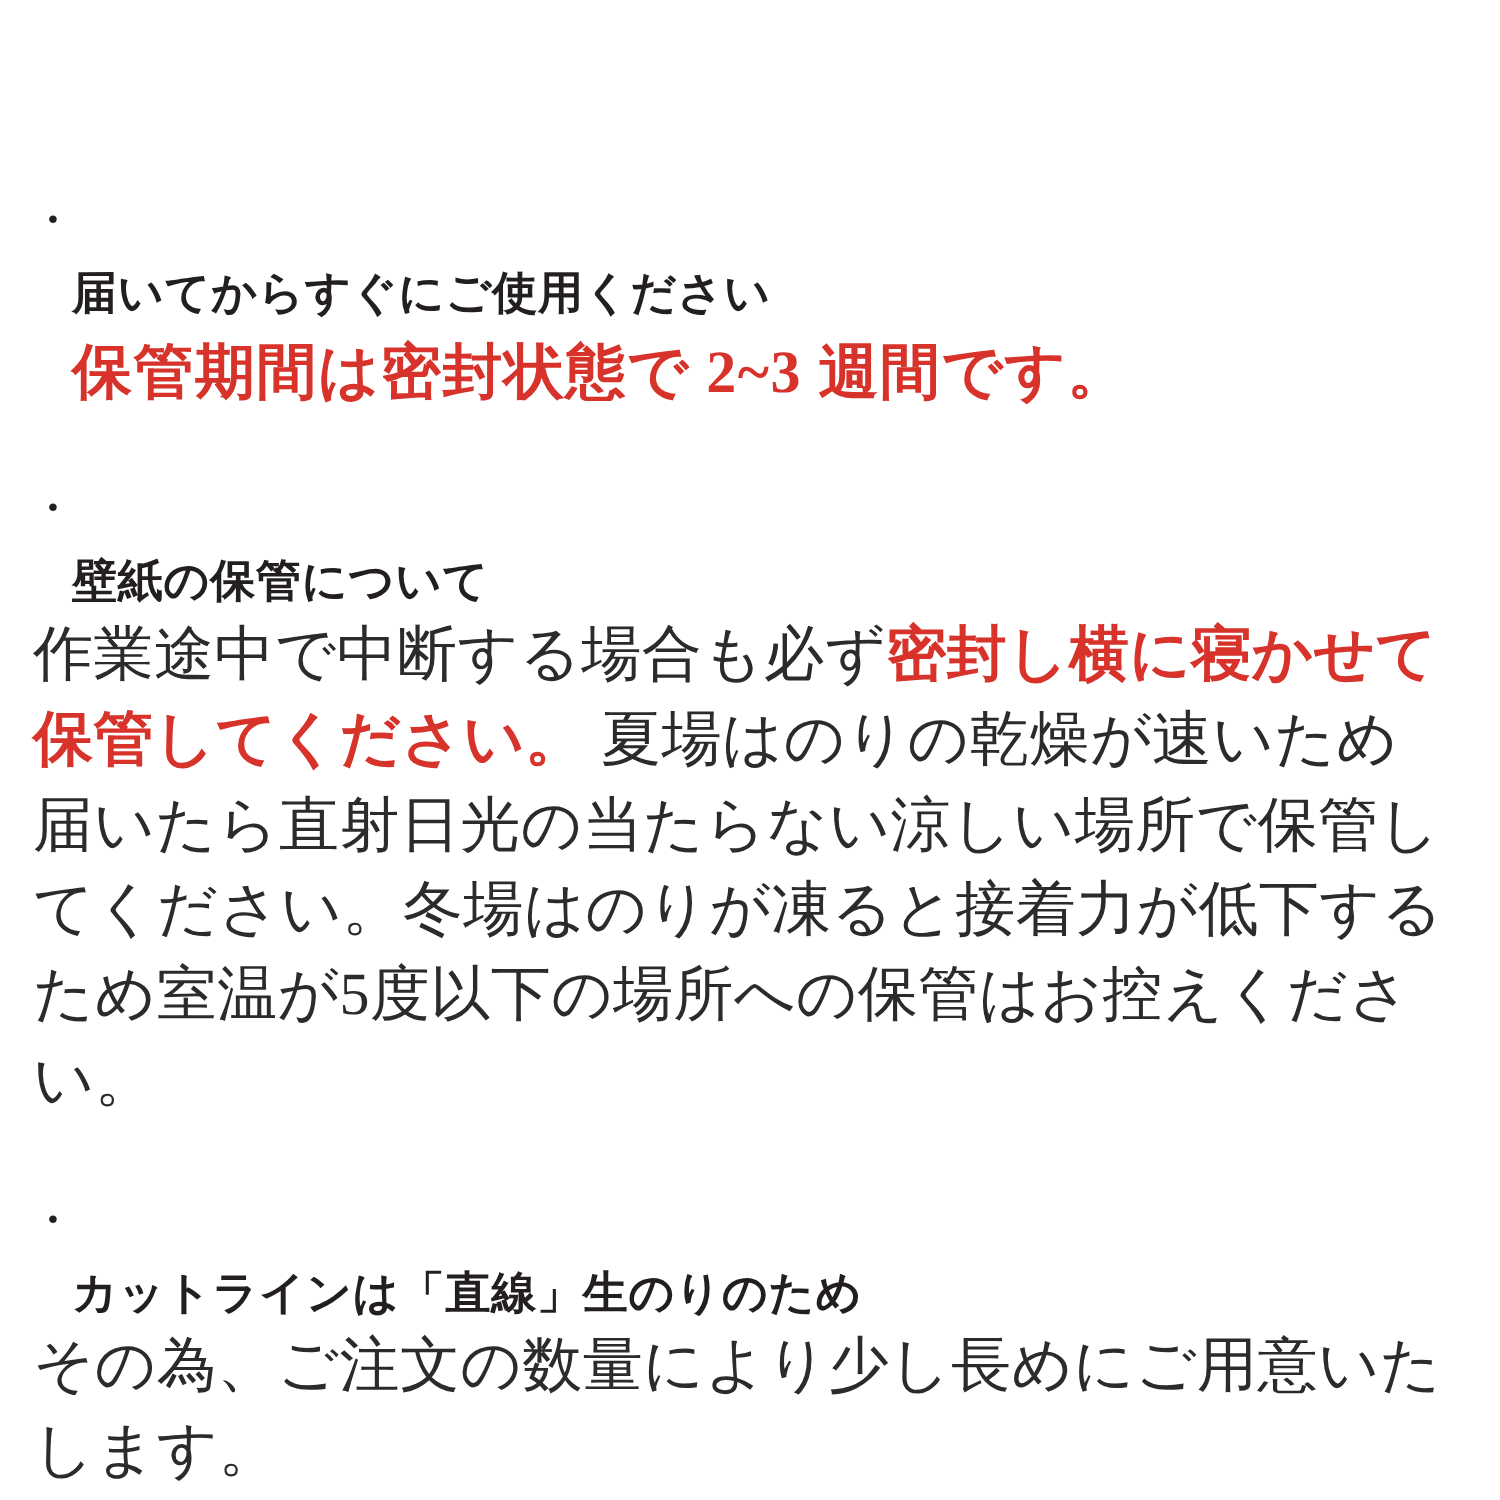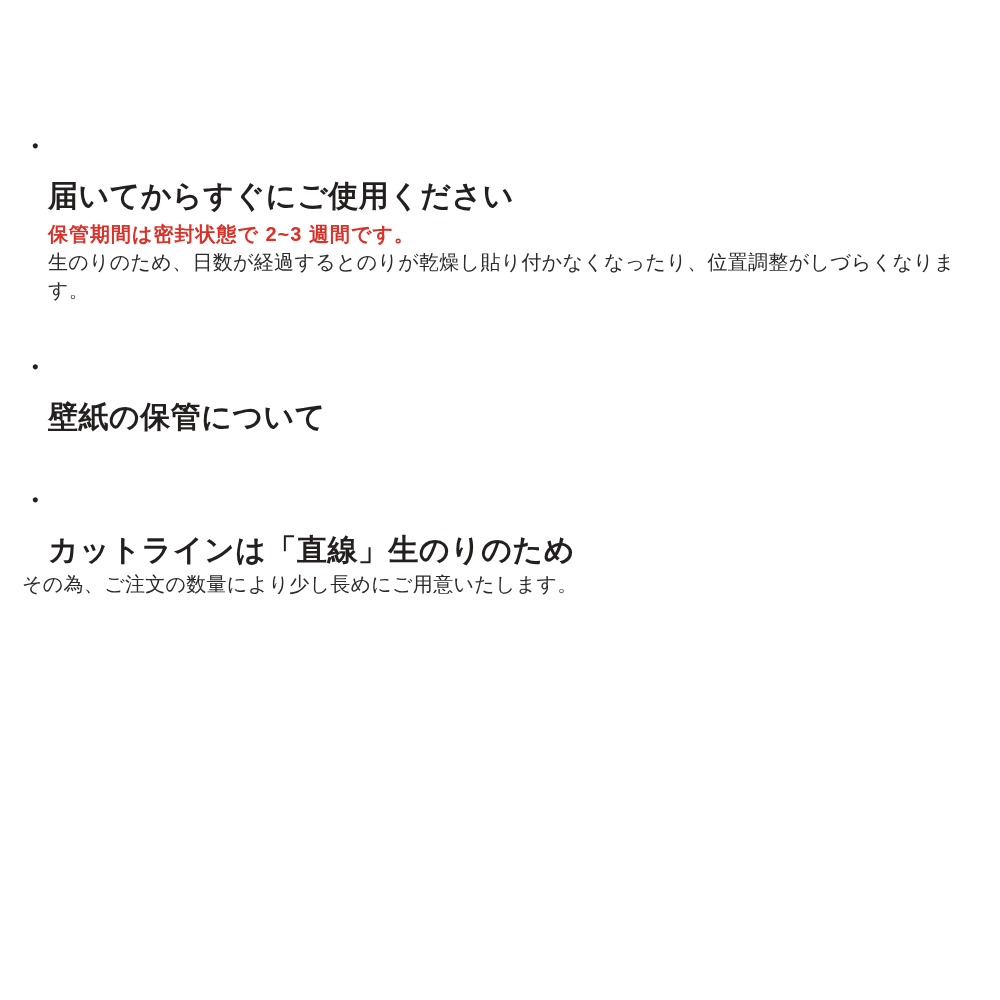--- a/index.html
+++ b/index.html
@@ -40,24 +40,25 @@
     line-height: 1.4;
     text-align: left;
     color: #231f1f;
   }
   .heading-text {
     flex: 1 1 auto;
     margin-top: 48px;
   }
   .body-block {
     margin-left: 26px;
-    font-size: 20px;
+    font-size: 40px;
     line-height: 1.42;
     letter-spacing: 0.3px;
     color: #2b2b2b;
+    font-family: Liberation Serif, serif;
   }
   .body-block.bold-red {
     font-weight: bold;
     color: #d7332b;
     letter-spacing: 1px;
   }
   .para {
     margin: 0;
   }
   .para + .para {
@@ -75,28 +76,30 @@
 <body>
 
 <div class="page">
 
   <div class="section s1">
     <div class="heading-row">
       <span class="bullet">・</span>
       <span class="heading-text">届いてからすぐにご使用ください</span>
     </div>
     <div class="body-block bold-red gap-top">保管期間は密封状態で 2~3 週間です。</div>
-    <div class="body-block">生のりのため、日数が経過するとのりが乾燥し貼り付かなくなったり、位置調整がしづらくなります。</div>
   </div>
 
   <div class="section s2">
     <div class="heading-row">
       <span class="bullet">・</span>
       <span class="heading-text">壁紙の保管について</span>
     </div>
+    <p class="body-block para">
+      <span>作業途中で中断する場合も必ず</span><span class="red">密封し横に寝かせて保管してください。</span><span> 夏場はのりの乾燥が速いため届いたら直射日光の当たらない涼しい場所で保管してください。冬場はのりが凍ると接着力が低下するため室温が5度以下の場所への保管はお控えください。</span>
+    </p>
   </div>
 
   <div class="section s3">
     <div class="heading-row">
       <span class="bullet">・</span>
       <span class="heading-text">カットラインは「直線」生のりのため</span>
     </div>
     <p class="body-block para">その為、ご注文の数量により少し長めにご用意いたします。</p>
   </div>
 

